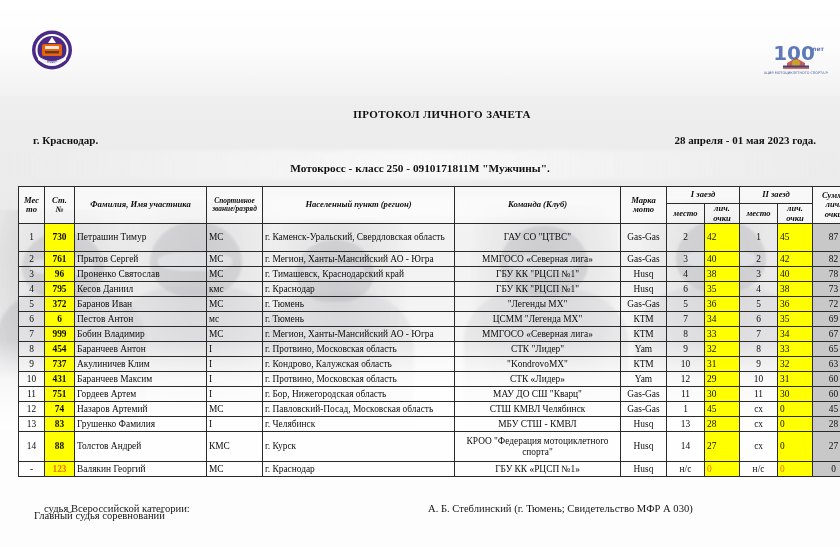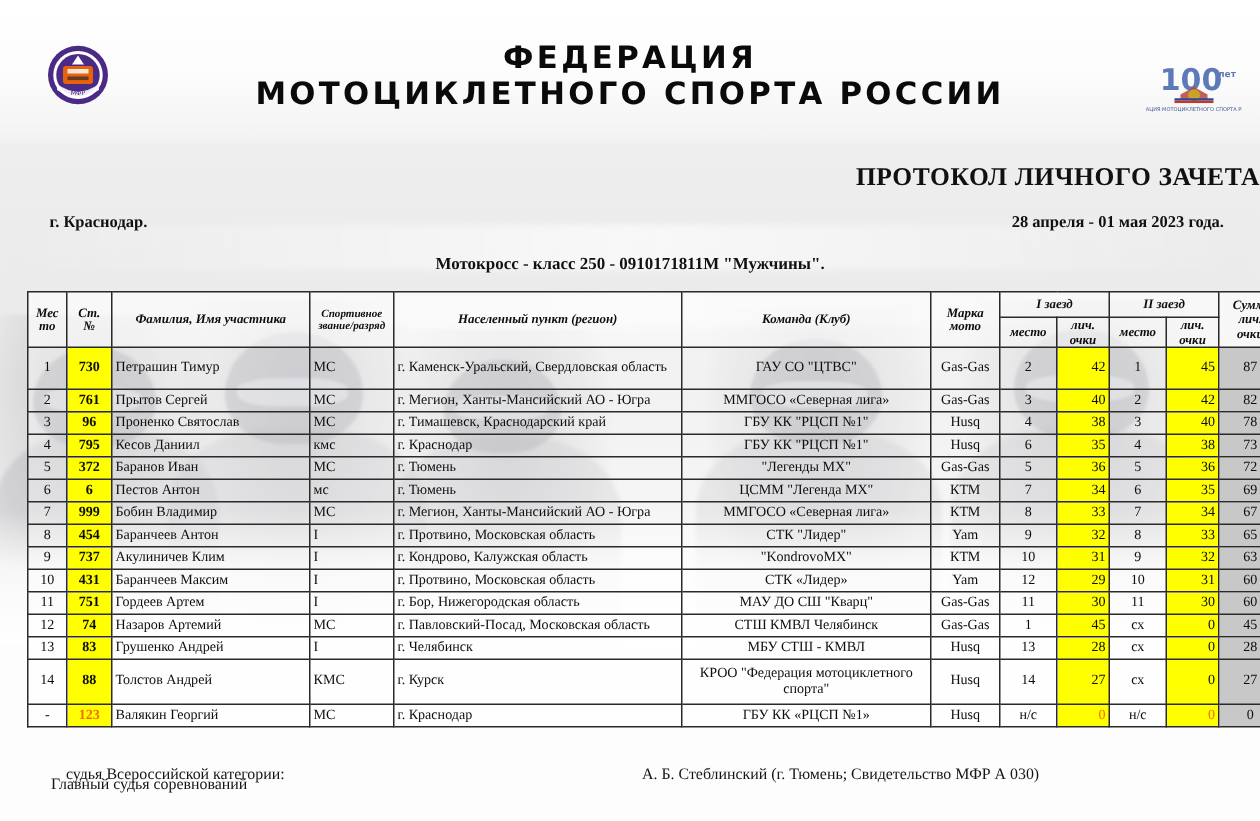--- a/index.html
+++ b/index.html
@@ -117,22 +117,22 @@
   .title-line2 { font-size: 20.5px; }
 
   .subtitle {
     text-align: center;
     font-size: 11.3px;
     font-weight: bold;
     color: #111;
     margin-top: 13px;
   }
   .proto-title {
-    text-align: right;
-    font-size: 17px;
+    text-align: center;
+    font-size: 11px;
     font-weight: bold;
     color: #111;
     letter-spacing: .4px;
     margin-top: 16px;
     padding-left: 44px;
   }
   .placeline {
     position: relative;
     height: 18px;
     margin-top: 14px;
@@ -186,21 +186,21 @@
   tbody tr.row-tall2 td { height: 29px; }
 
   td.c-place  { text-align: center; }
   td.c-num    { text-align: center; background: #ffff00; font-weight: bold; }
   td.c-name   { text-align: left; padding-left: 4px; }
   td.c-rank   { text-align: left; }
   td.c-city   { text-align: left; padding-left: 4px; }
   td.c-team   { text-align: center; }
   td.c-brand  { text-align: center; }
   td.c-pos    { text-align: center; }
-  td.c-pts    { text-align: right; background: #ffff00; }
+  td.c-pts    { text-align: left; background: #ffff00; }
   td.c-total  { text-align: center; background: #c8c8c8; }
 
   tr.row-dnf td.c-num,
   tr.row-dnf td.c-pts { color: #f07000; }
 
   
   col.w-place { width: 26px; }
   col.w-num   { width: 30px; }
   col.w-name  { width: 132px; }
   col.w-rank  { width: 56px; }
@@ -276,24 +276,20 @@
           <ellipse cx="21" cy="21" rx="14.5" ry="14" fill="#4b2a86"></ellipse>
           <rect x="11" y="15" width="20" height="12" rx="2" fill="#e8620c"></rect>
           <path d="M21 8 L25 14 L17 14 Z" fill="#ffffff"></path>
           <rect x="14" y="17" width="14" height="3" fill="#ffffff" opacity="0.85"></rect>
           <rect x="14" y="22" width="14" height="2.4" fill="#2b2b2b" opacity="0.7"></rect>
           <path d="M7 27 Q21 37 35 27 L35 31 Q21 40 7 31 Z" fill="#ffffff" opacity="0.9"></path>
           <text x="21" y="34" font-size="4.2" fill="#4b2a86" text-anchor="middle" font-family="DejaVu Sans, sans-serif">МФР</text>
         </svg>
       </div>
 
-      <div class="title-block">
-        <div class="title-line1">ФЕДЕРАЦИЯ</div>
-        <div class="title-line2">МОТОЦИКЛЕТНОГО СПОРТА РОССИИ</div>
-      </div>
 
       <div class="anniv-logo">
         <svg viewBox="0 0 64 40" width="64" height="40" aria-hidden="true">
           <text x="30" y="22" font-size="20" font-weight="bold" fill="#5e79b8" text-anchor="middle" font-family="DejaVu Sans, sans-serif">100</text>
           <text x="54" y="13" font-size="6" font-weight="bold" fill="#5e79b8" text-anchor="middle" font-family="DejaVu Sans, sans-serif">лет</text>
           <g transform="translate(32,25)">
             <path d="M-9 0 L0 -5 L9 0 L9 3 L-9 3 Z" fill="#b9443c" opacity="0.85"></path>
             <ellipse cx="0" cy="0.5" rx="4" ry="4" fill="#c9a227"></ellipse>
             <rect x="-13" y="2.5" width="26" height="1.6" fill="#2b4a9b"></rect>
             <rect x="-13" y="4.1" width="26" height="1.6" fill="#c0392b"></rect>
@@ -521,21 +517,21 @@
               <td class="c-brand">Gas-Gas</td>
               <td class="c-pos">1</td>
               <td class="c-pts">45</td>
               <td class="c-pos">сх</td>
               <td class="c-pts">0</td>
               <td class="c-total">45</td>
             </tr>
             <tr>
               <td class="c-place">13</td>
               <td class="c-num">83</td>
-              <td class="c-name">Грушенко Андрей</td>
+              <td class="c-name">Грушенко Фамилия</td>
               <td class="c-rank">I</td>
               <td class="c-city">г. Челябинск</td>
               <td class="c-team">МБУ СТШ - КМВЛ</td>
               <td class="c-brand">Husq</td>
               <td class="c-pos">13</td>
               <td class="c-pts">28</td>
               <td class="c-pos">сх</td>
               <td class="c-pts">0</td>
               <td class="c-total">28</td>
             </tr>

